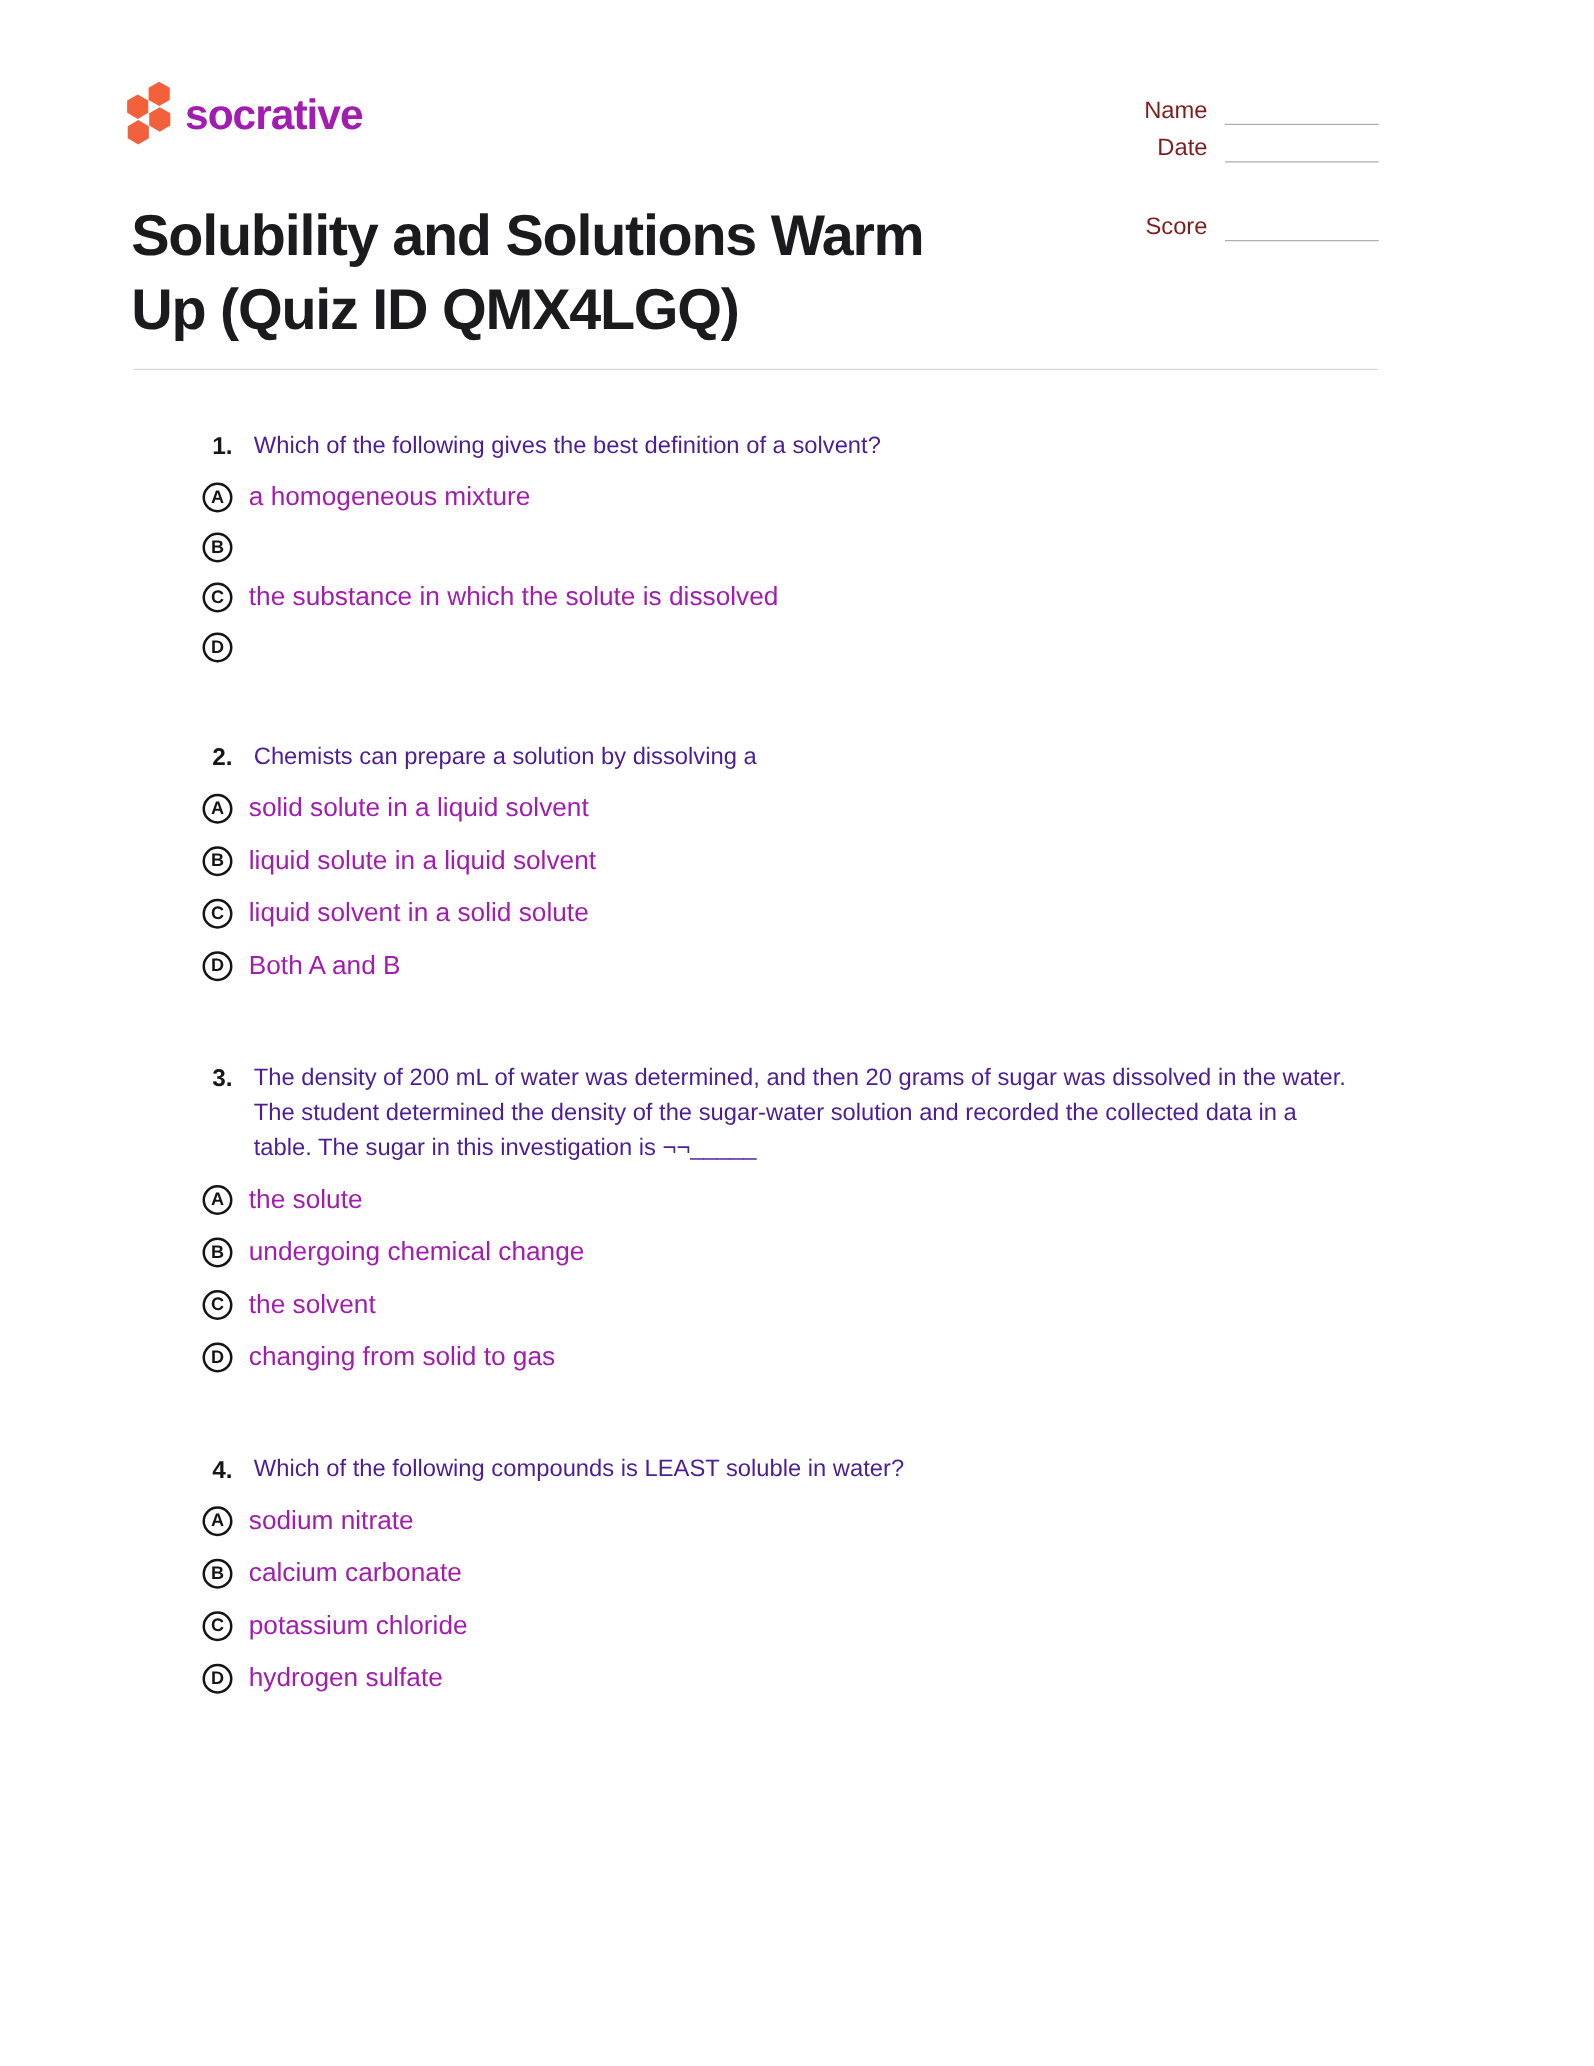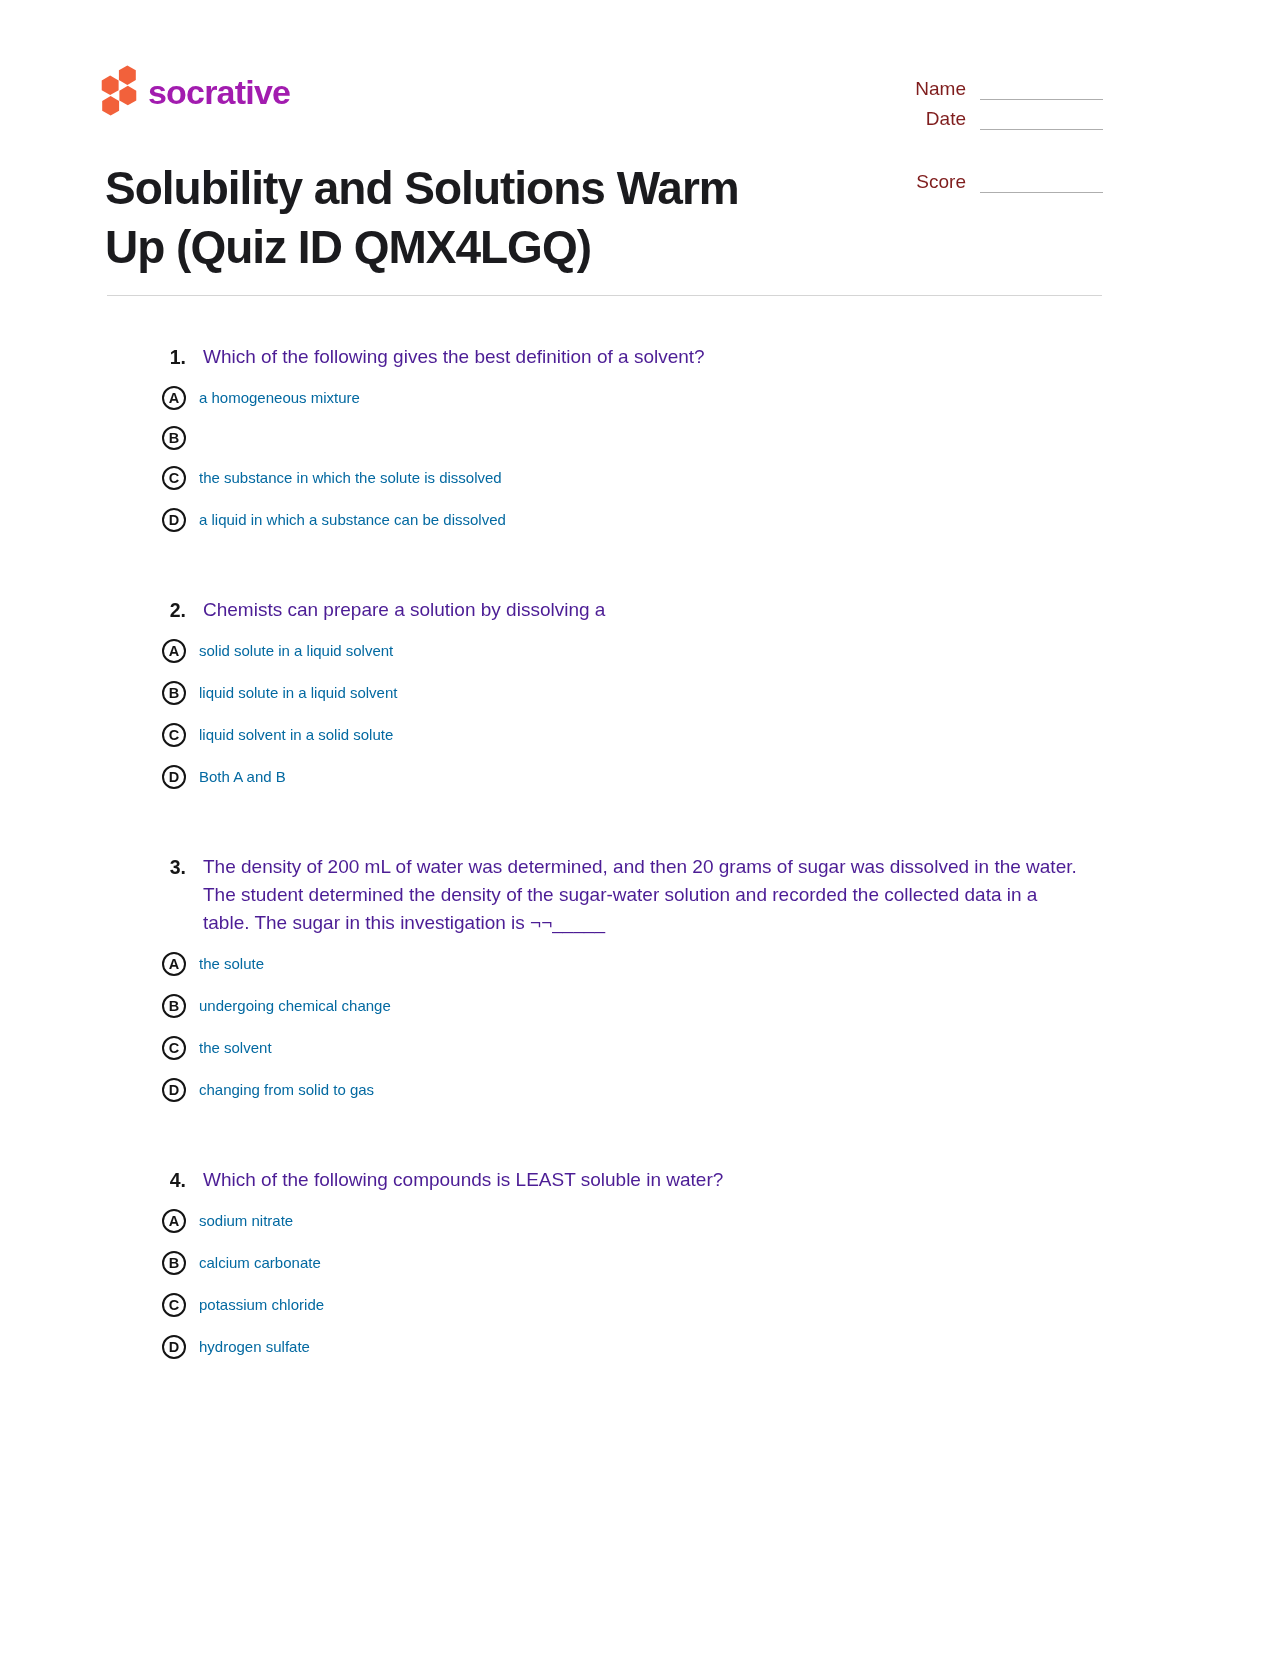--- a/index.html
+++ b/index.html
@@ -62,21 +62,21 @@
   }
   .options { margin-top: 0; }
   .option { display: flex; align-items: center; margin-top: 14px; }
   .option:first-child { margin-top: 13px; }
   .circle {
     width: 24px; height: 24px; margin-left: 2px; flex: none;
     border: 2px solid #141414; border-radius: 50%;
     display: flex; align-items: center; justify-content: center;
     font-weight: 700; font-size: 14.5px; color: #141414; line-height: 1;
   }
-  .opt-text { margin-left: 13px; font-size: 15px; color: #0369a1; line-height: 28px; }
+  .opt-text { margin-left: 13px; font-size: 21px; color: #a21caf; line-height: 28px; }
 </style>
 </head>
 <body>
 
 <div class="logo">
   <svg viewBox="0 0 40 56" aria-hidden="true">
     <polygon points="29,1.5 38.1,6.75 38.1,17.25 29,22.5 19.9,17.25 19.9,6.75" fill="#F2613B"></polygon>
     <polygon points="10.5,12.5 19.6,17.75 19.6,28.25 10.5,33.5 1.4,28.25 1.4,17.75" fill="#F2613B"></polygon>
     <polygon points="29.5,23.5 38.6,28.75 38.6,39.25 29.5,44.5 20.4,39.25 20.4,28.75" fill="#F2613B"></polygon>
     <polygon points="11,34.5 20.1,39.75 20.1,50.25 11,55.5 1.9,50.25 1.9,39.75" fill="#F2613B"></polygon>
@@ -117,21 +117,20 @@
       </div>
       <div class="option">
         <span class="circle">B</span>
       </div>
       <div class="option">
         <span class="circle">C</span>
         <span class="opt-text">the substance in which the solute is dissolved</span>
       </div>
       <div class="option">
         <span class="circle">D</span>
-        <span class="opt-text">a liquid in which a substance can be dissolved</span>
       </div>
     </div>
   </section>
 
   <section class="question">
     <div class="q-header">
       <span class="q-num">2.</span>
       <p class="q-text">Chemists can prepare a solution by dissolving a</p>
     </div>
     <div class="options">

